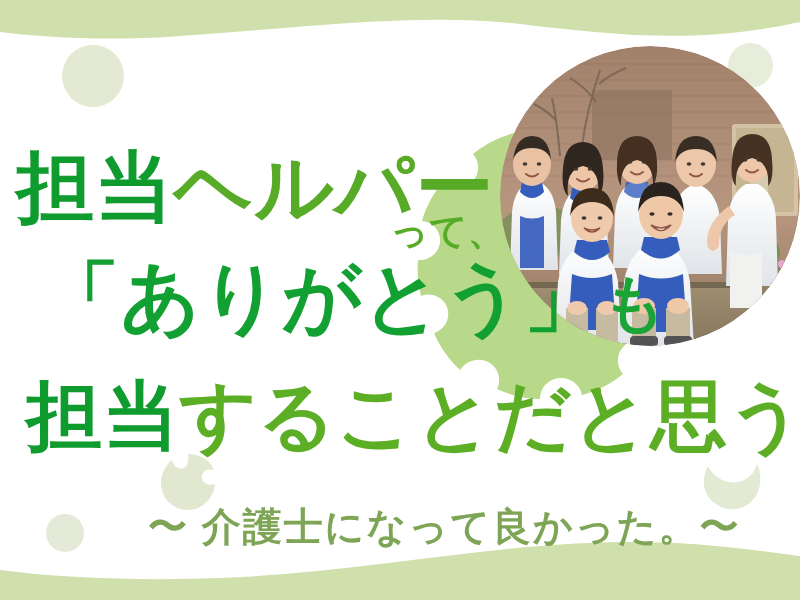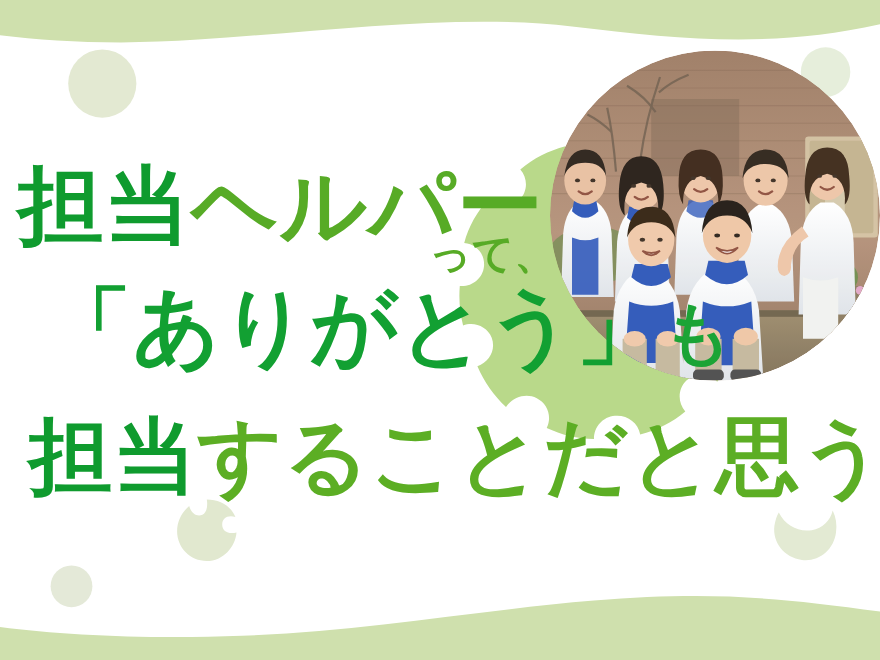--- a/index.html
+++ b/index.html
@@ -310,14 +310,15 @@
   <div id="l1-suffix">って、</div>
 
   <div class="line" id="line2">
     <span>「</span><span>ありがとう</span><span>」</span><span class="mo">も</span>
   </div>
 
   <div class="line" id="line3">
     <span class="dark">担当</span><span class="mid">することだと思う。</span>
   </div>
 
+  <div id="tagline">〜 介護士になって良かった。〜</div>
 
 </div>
 
 </body></html>

